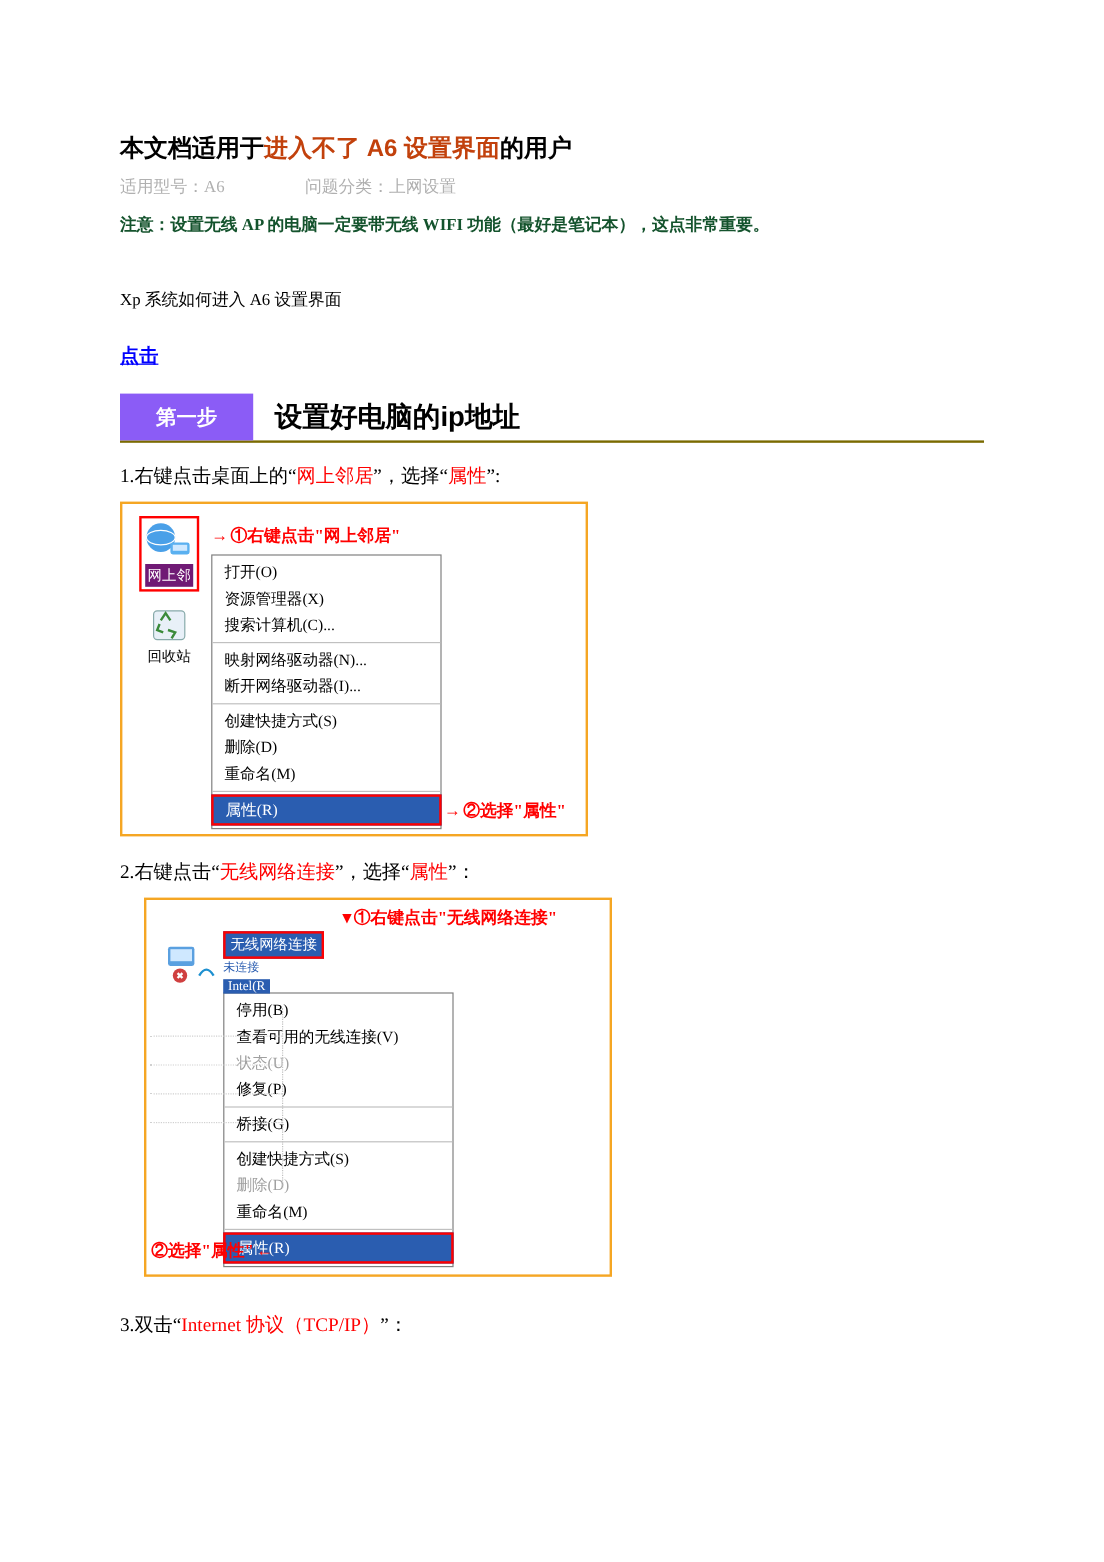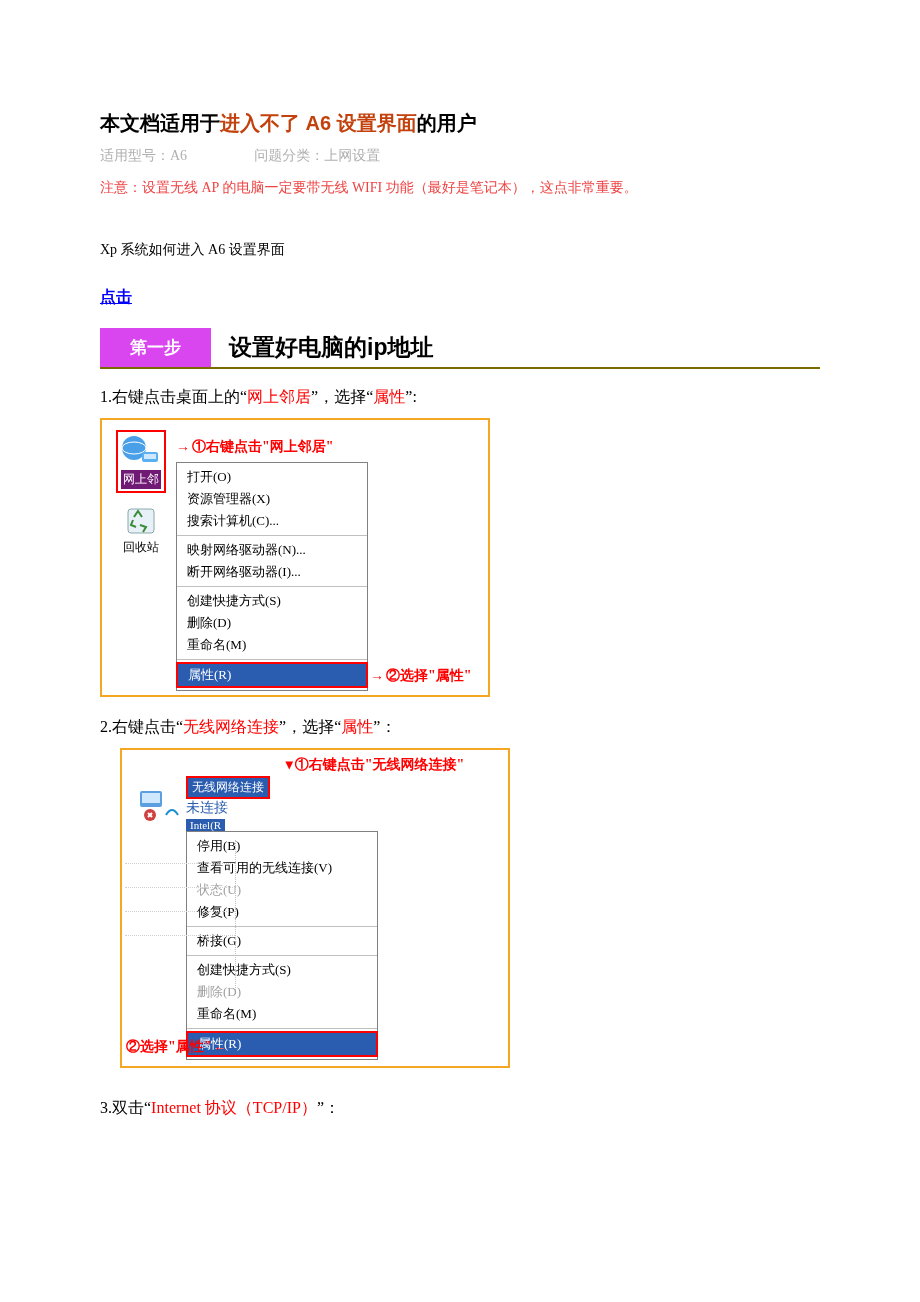--- a/index.html
+++ b/index.html
@@ -23,23 +23,24 @@
     margin: 0 0 10px 0;
   }
   h1.title .red { color: #c2410c; }
   .meta {
     color: #b0b0b0;
     font-size: 14px;
     margin-bottom: 14px;
   }
   .meta .gap { display:inline-block; width:60px; }
   .warning {
-    color: #ef4444;
+    color: #14532d;
     margin-bottom: 44px;
     font-size: 14px;
+    font-weight: bold;
   }
   .nav-row {
     display: flex;
     margin-bottom: 28px;
     align-items: flex-start;
   }
   .nav-left {
     flex: 1;
     font-size: 14px;
   }
@@ -58,21 +59,21 @@
     font-size: 16px;
     margin-bottom: 20px;
   }
   .step-header {
     border-bottom: 2px solid #7a6a00;
     display: flex;
     align-items: stretch;
     margin-bottom: 18px;
   }
   .step-tag {
-    background: #d946ef;
+    background: #8b5cf6;
     color: #fff;
     font-family: "Microsoft YaHei", "SimHei", sans-serif;
     font-weight: bold;
     font-size: 17px;
     padding: 4px 30px;
     display:flex;
     align-items:center;
   }
   .step-title {
     font-family: "Microsoft YaHei", "SimHei", sans-serif;
@@ -214,21 +215,21 @@
   .shot2 .wlabel {
     background:#2a5db0;
     color:#fff;
     border:2px solid #ff0000;
     font-size:12px;
     padding:1px 4px;
     display:inline-block;
   }
   .shot2 .wsub {
     color:#2a5db0;
-    font-size:14px;
+    font-size:10px;
   }
   .shot2 .wsub2 {
     background:#2a5db0;
     color:#fff;
     font-size:11px;
     padding:0 4px;
     display:inline-block;
   }
   .menu2 {
     border:1px solid #808080;

